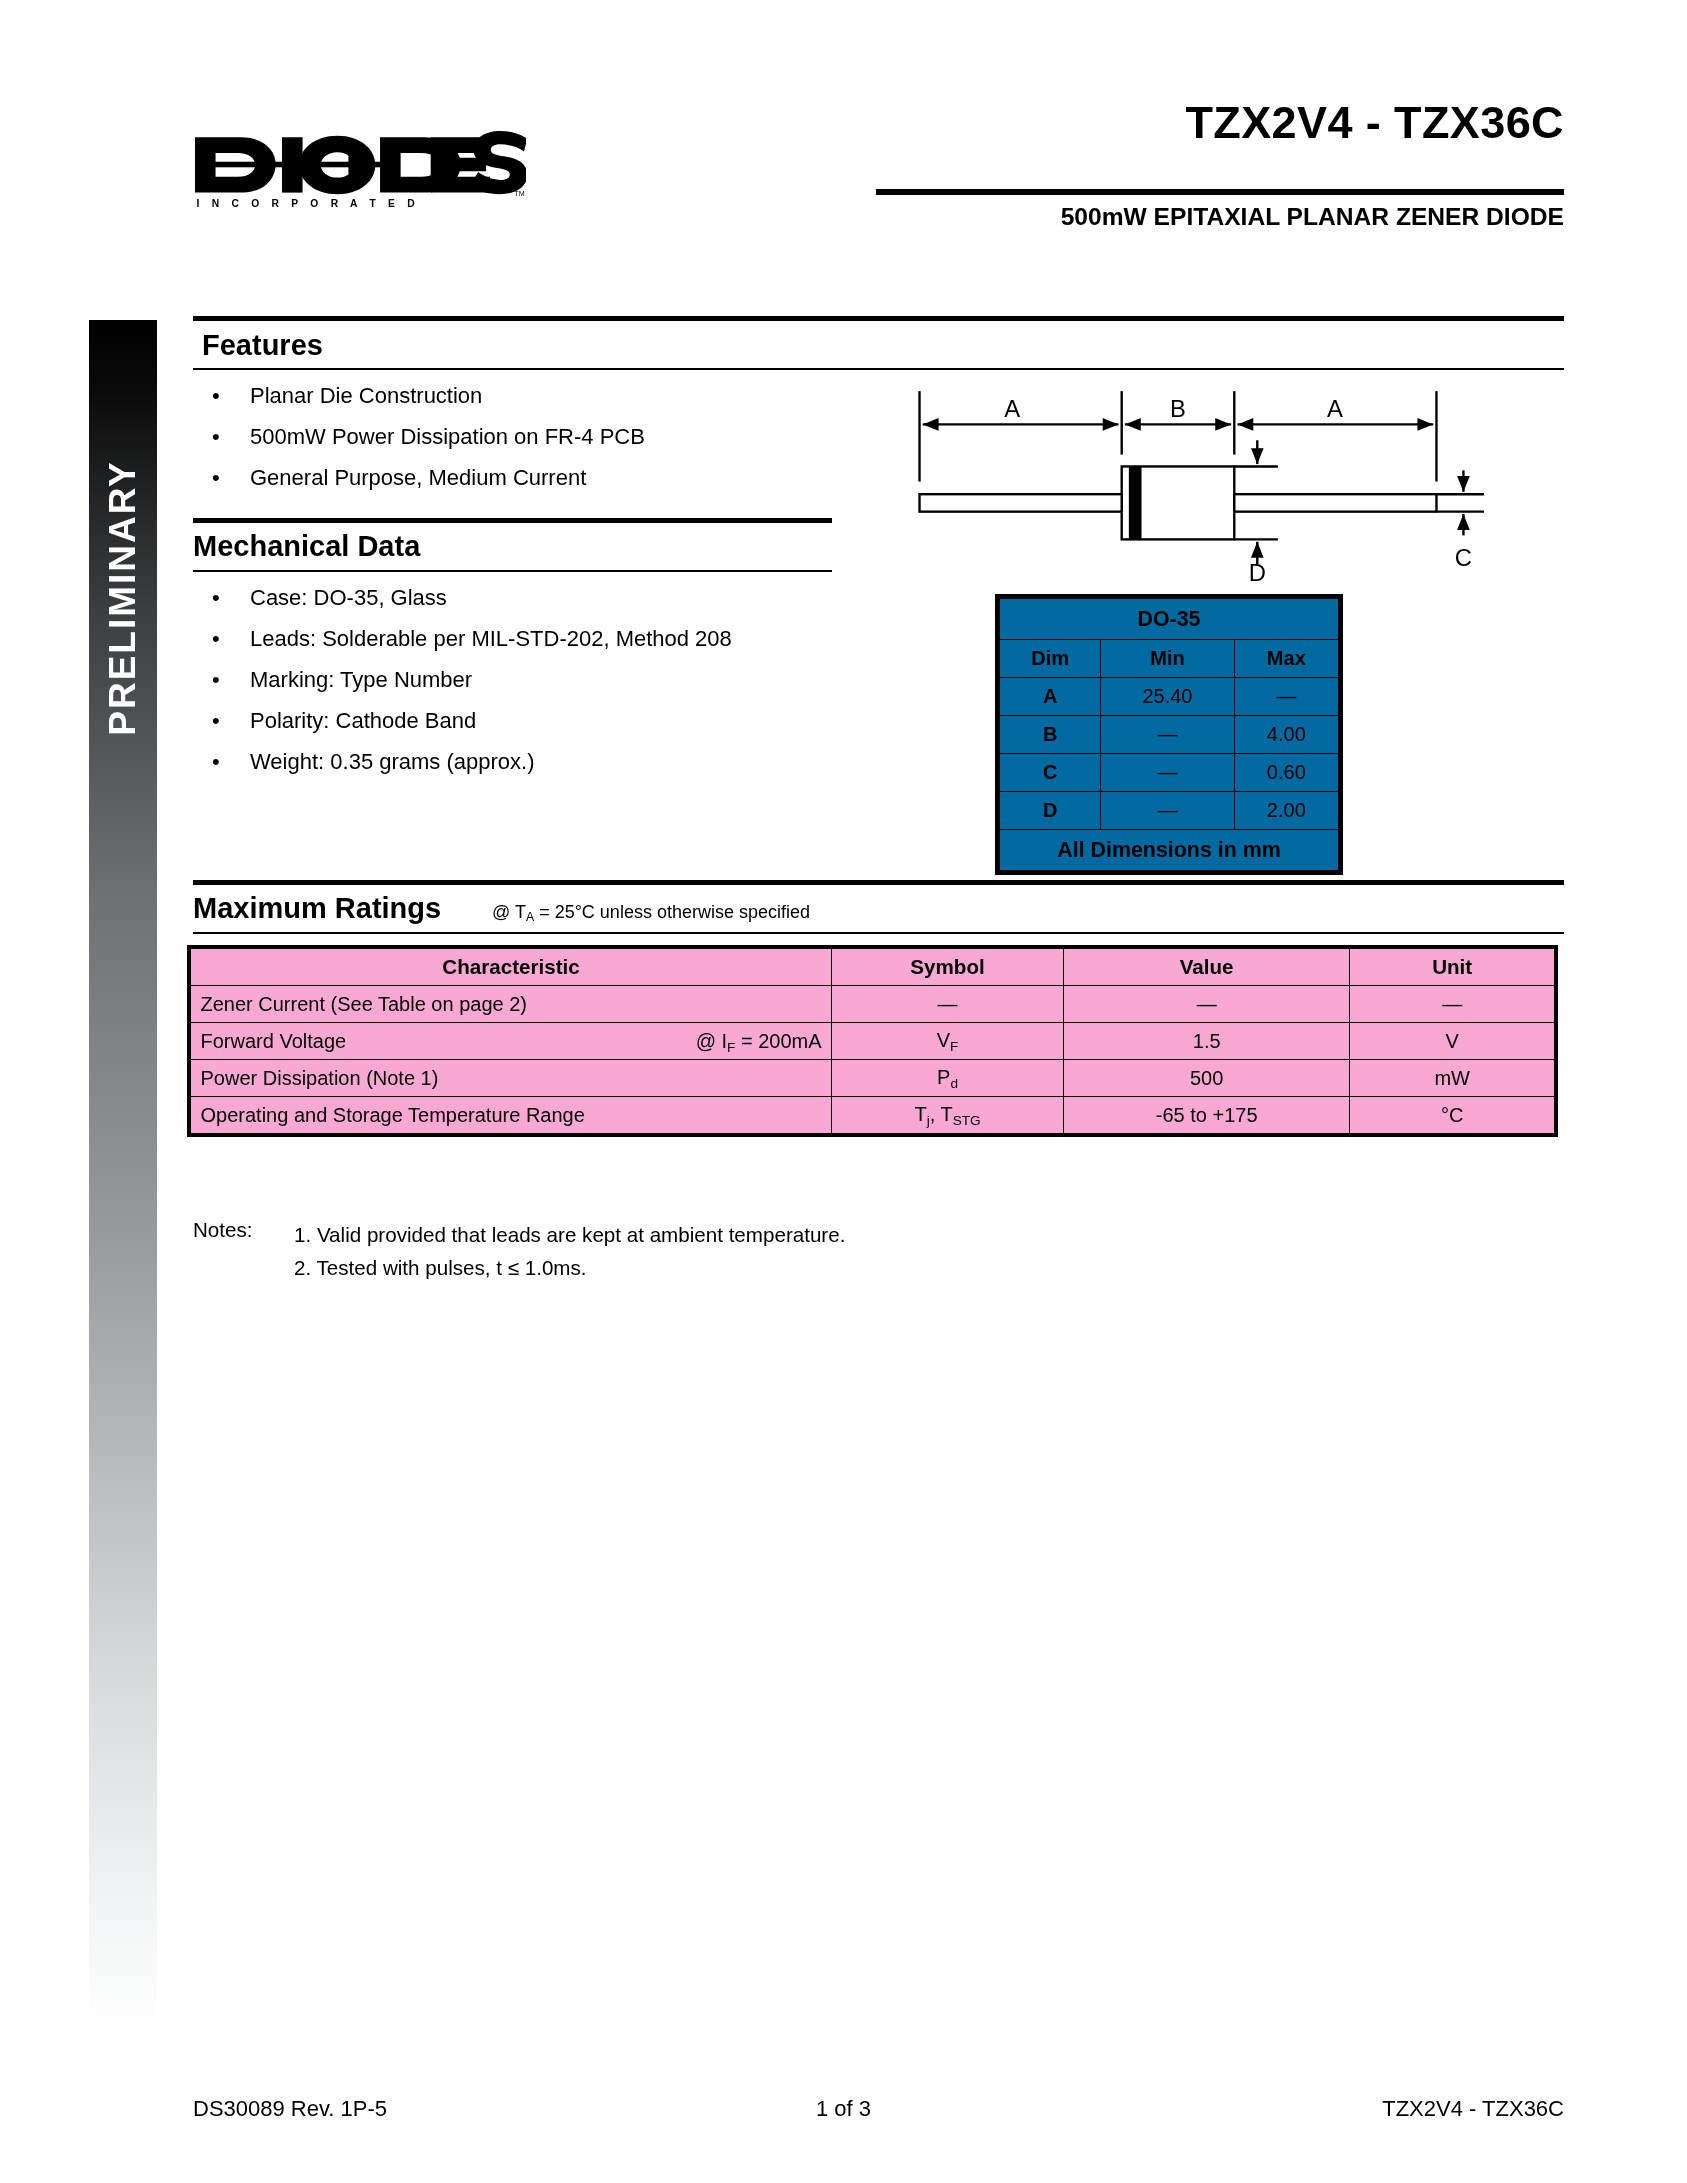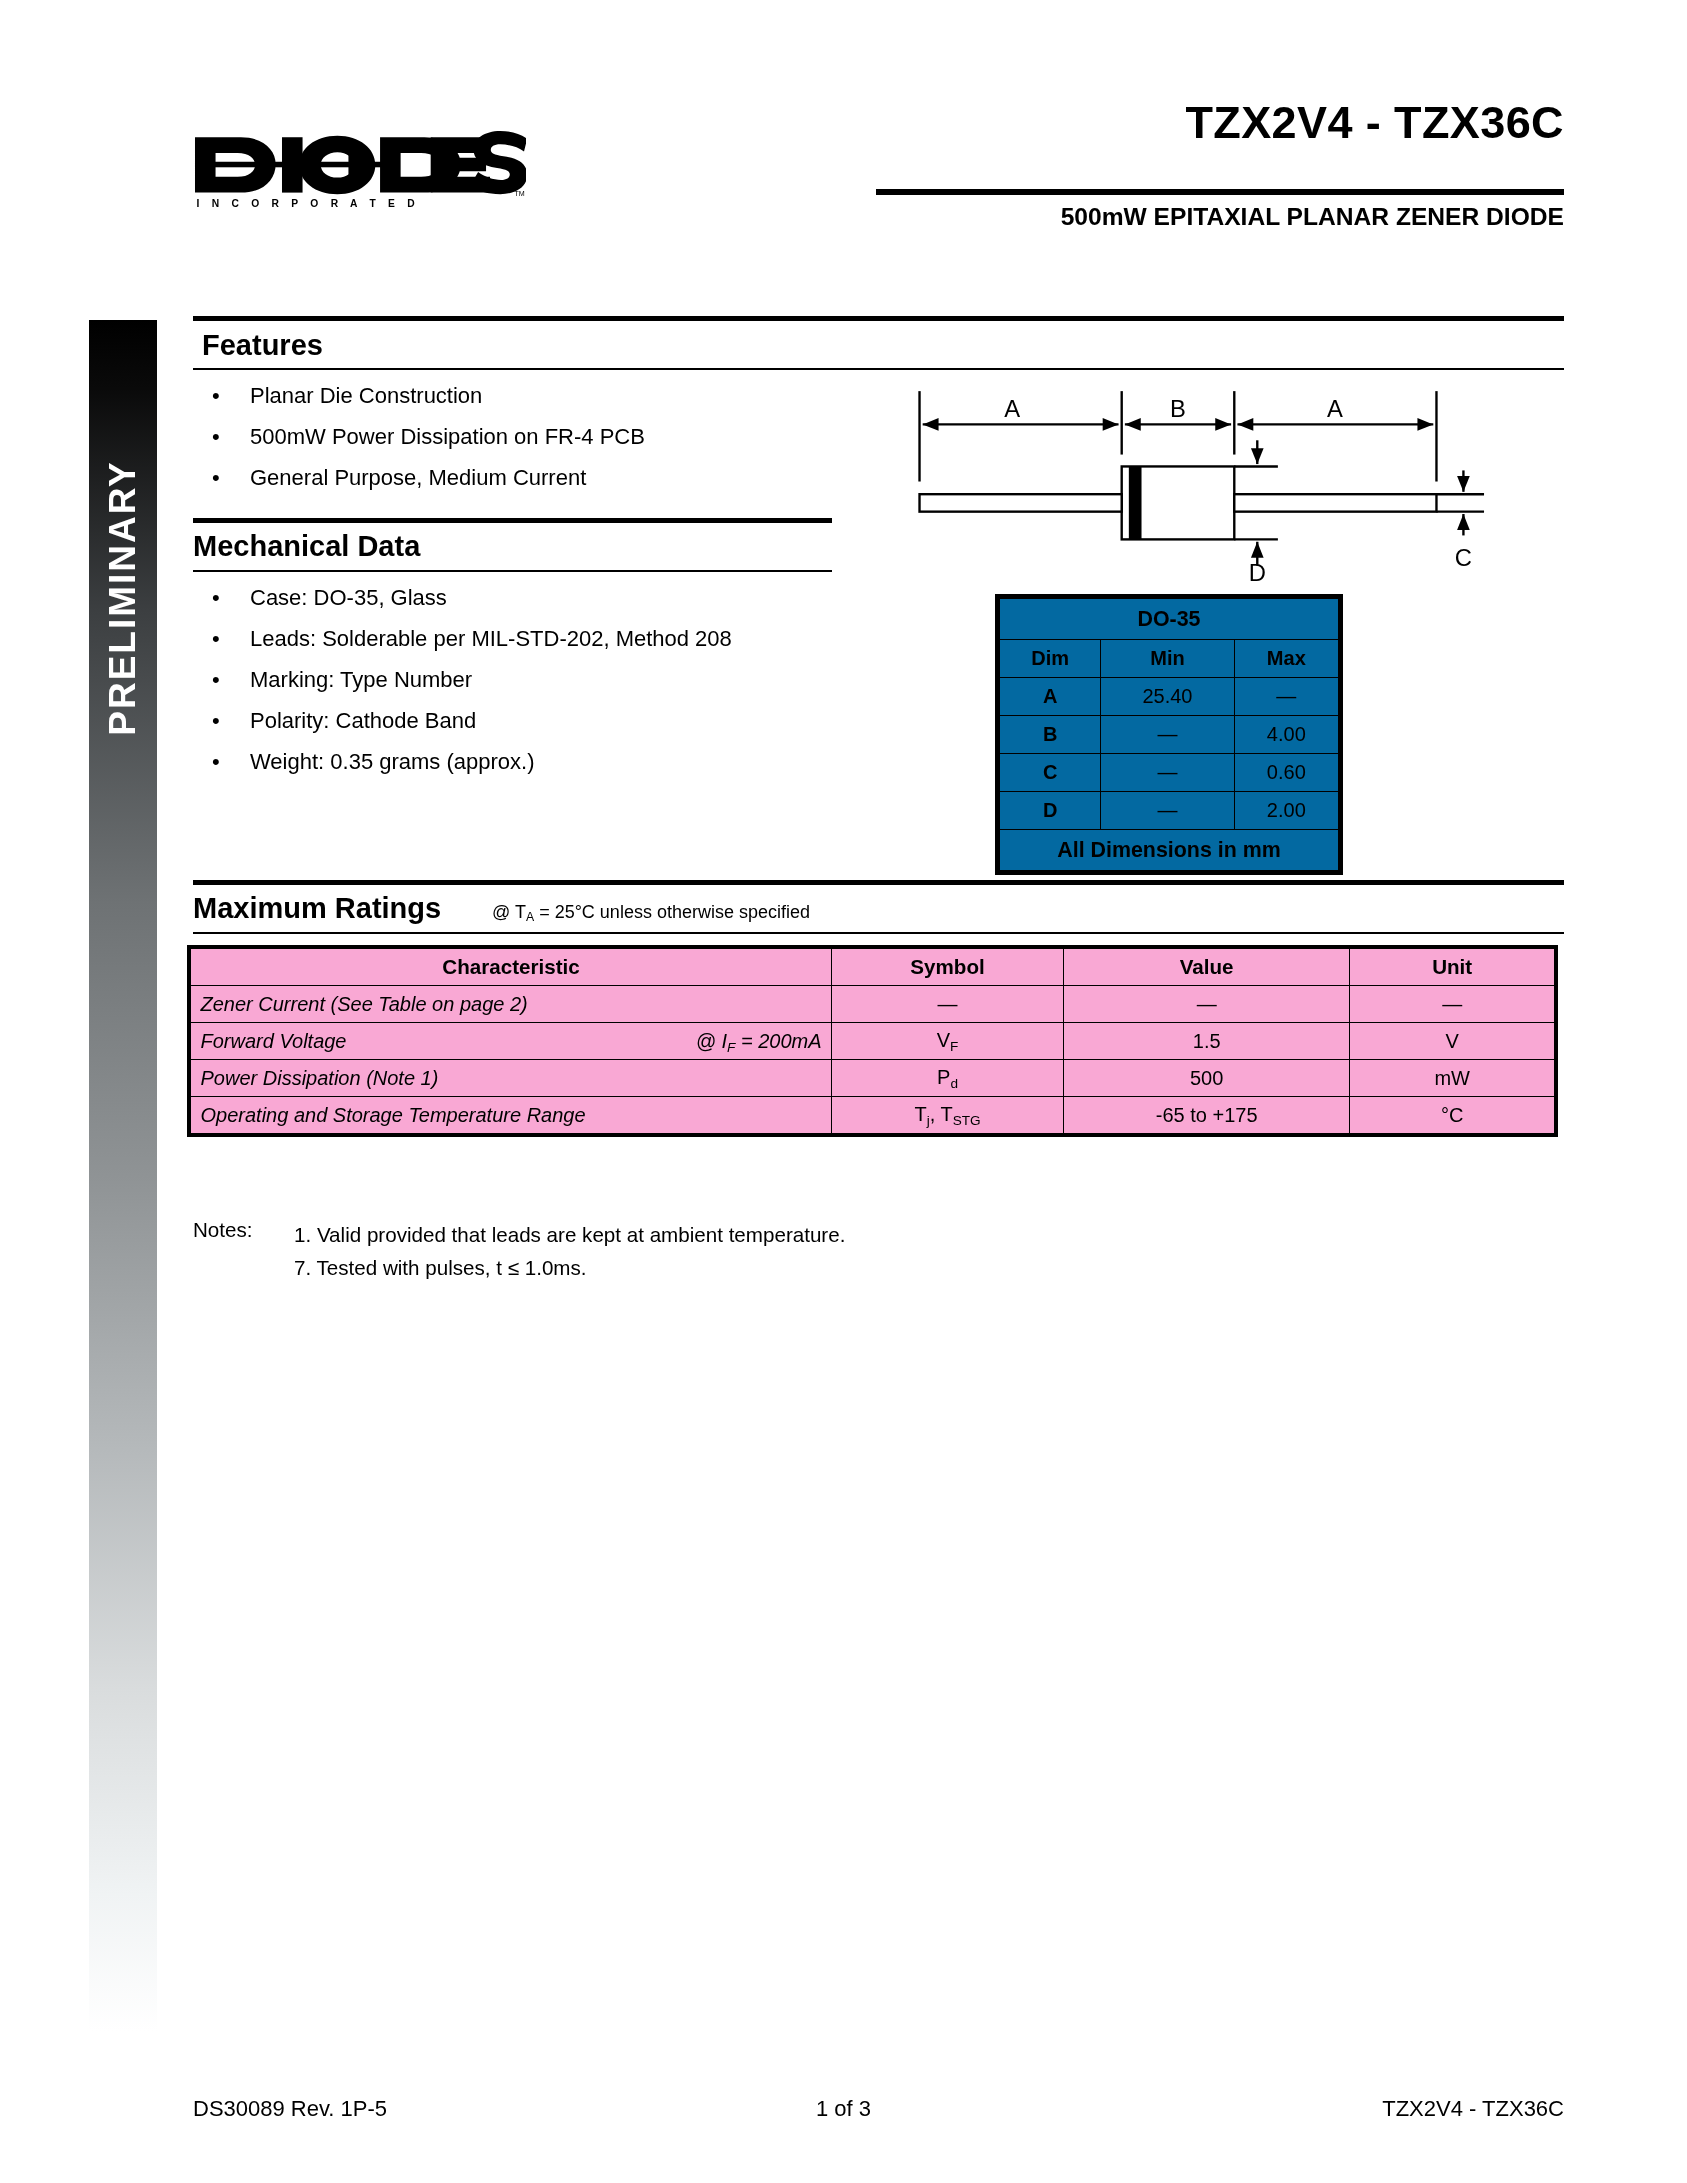--- a/index.html
+++ b/index.html
@@ -195,21 +195,20 @@
     padding: 0 9.5px;
   }
   .rt-wrap th {
     font-weight: bold;
     font-size: 20.6px;
     text-align: center;
   }
   .rt-wrap td.c-char {
     text-align: left;
     position: relative;
-    font-style: italic;
   }
   .rt-wrap td.c-char .cond {
     position: absolute;
     right: 9.5px;
     top: 0;
     line-height: 36px;
   }
   .rt-wrap td.ctr { text-align: center; }
 
   sub { font-size: 0.68em; vertical-align: -0.28em; }
@@ -480,19 +479,19 @@
         <td class="ctr">-65 to +175</td>
         <td class="ctr">°C</td>
       </tr>
     </tbody>
   </table>
 </div>
 
 <div class="notes-label">Notes:</div>
 <div class="notes-body">
   <div>1. Valid provided that leads are kept at ambient temperature.</div>
-  <div>7. Tested with pulses, t ≤ 1.0ms.</div>
+  <div>2. Tested with pulses, t ≤ 1.0ms.</div>
 </div>
 
 <div class="footer-left">DS30089 Rev. 1P-5</div>
 <div class="footer-center">1 of 3</div>
 <div class="footer-right">TZX2V4 - TZX36C</div>
 
 
 </body></html>

